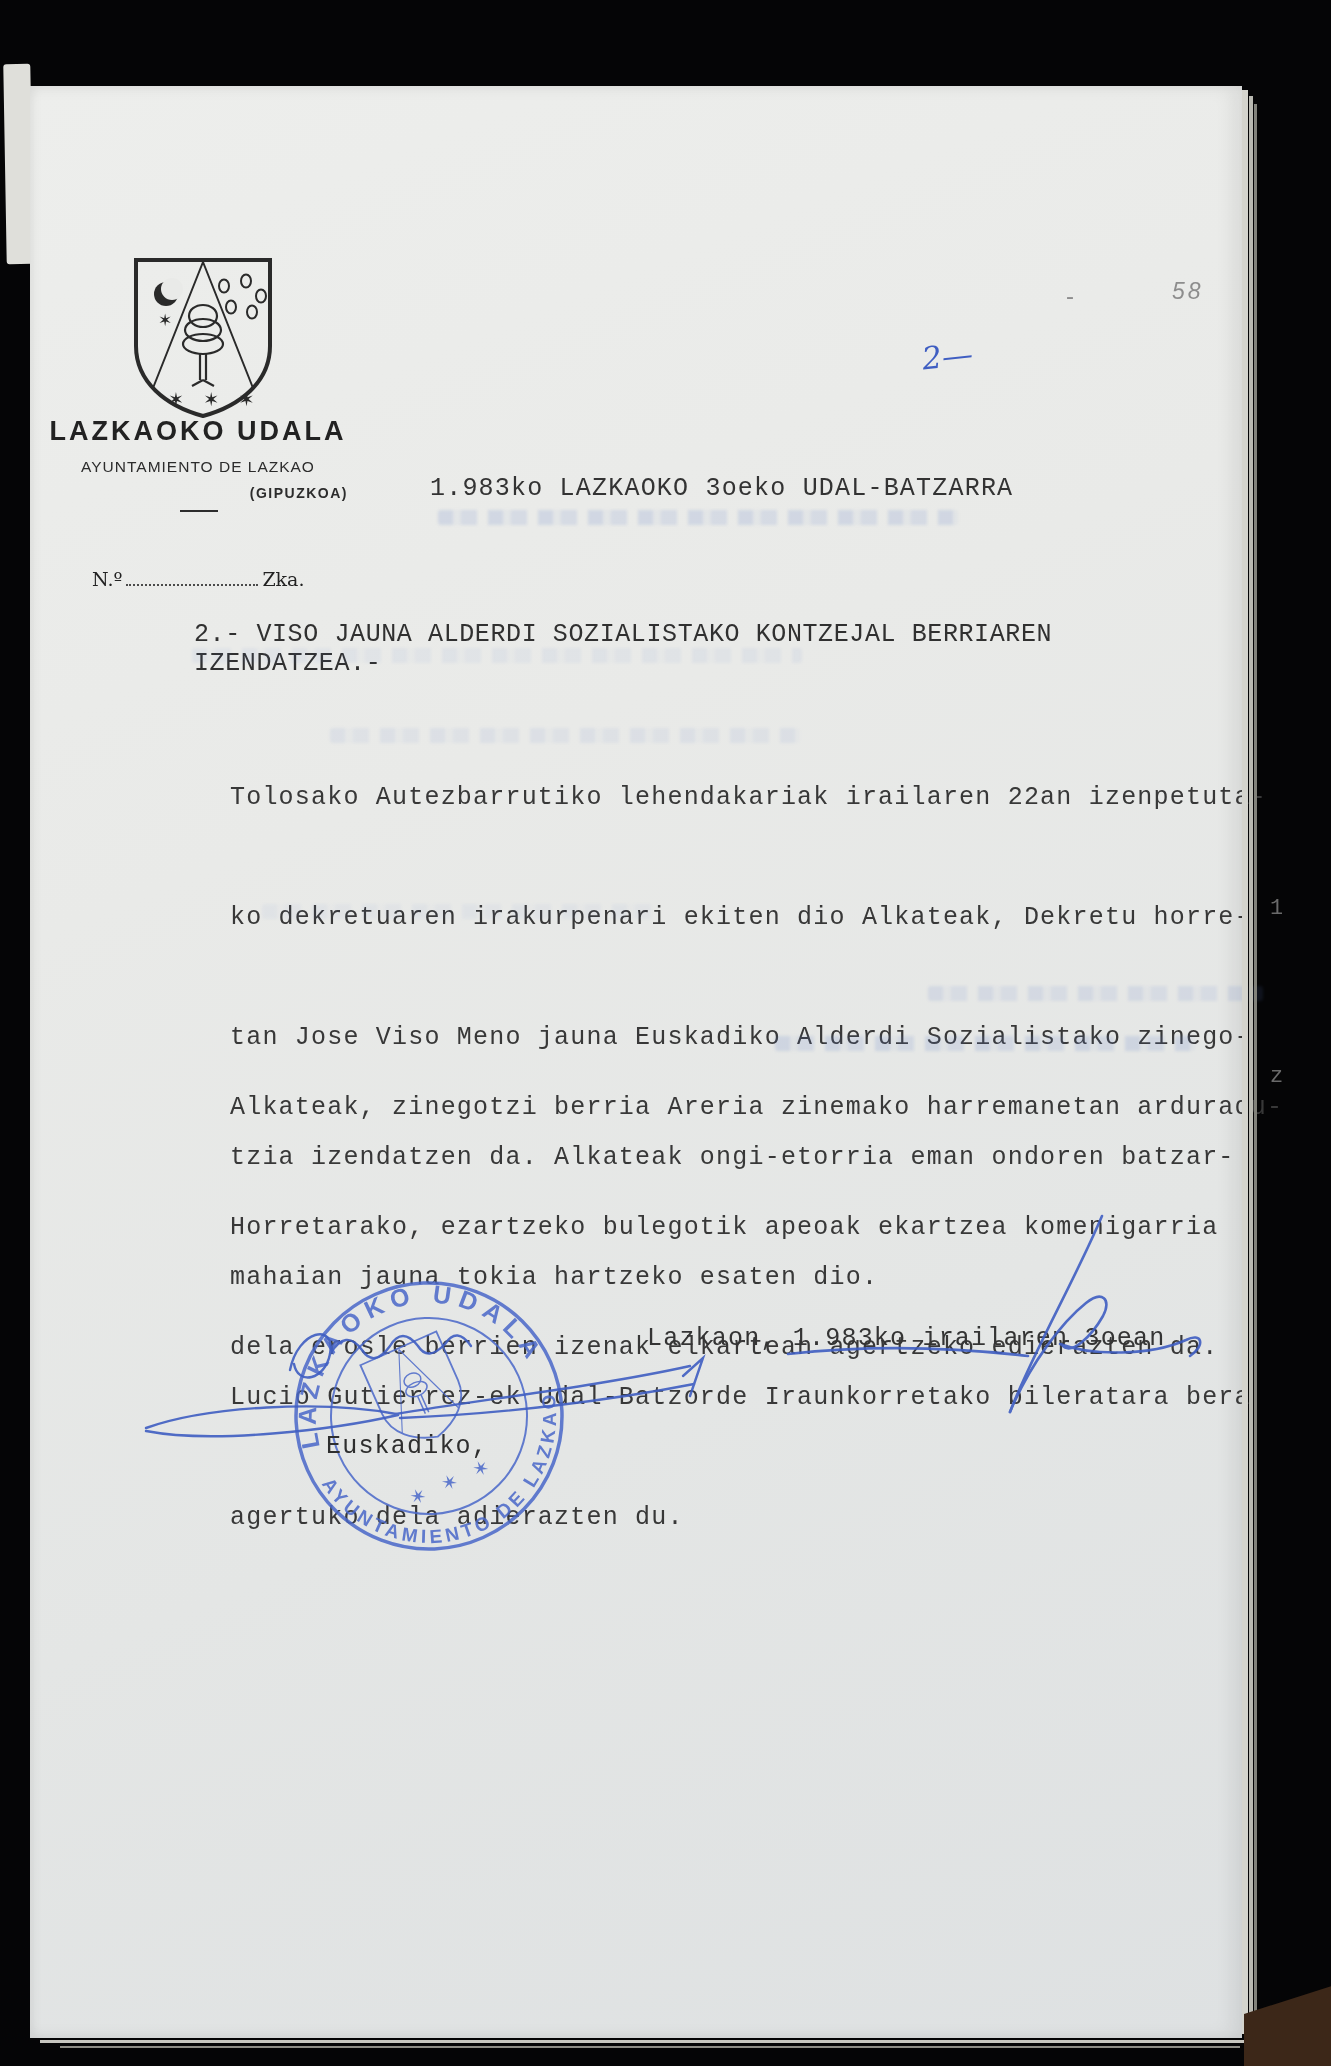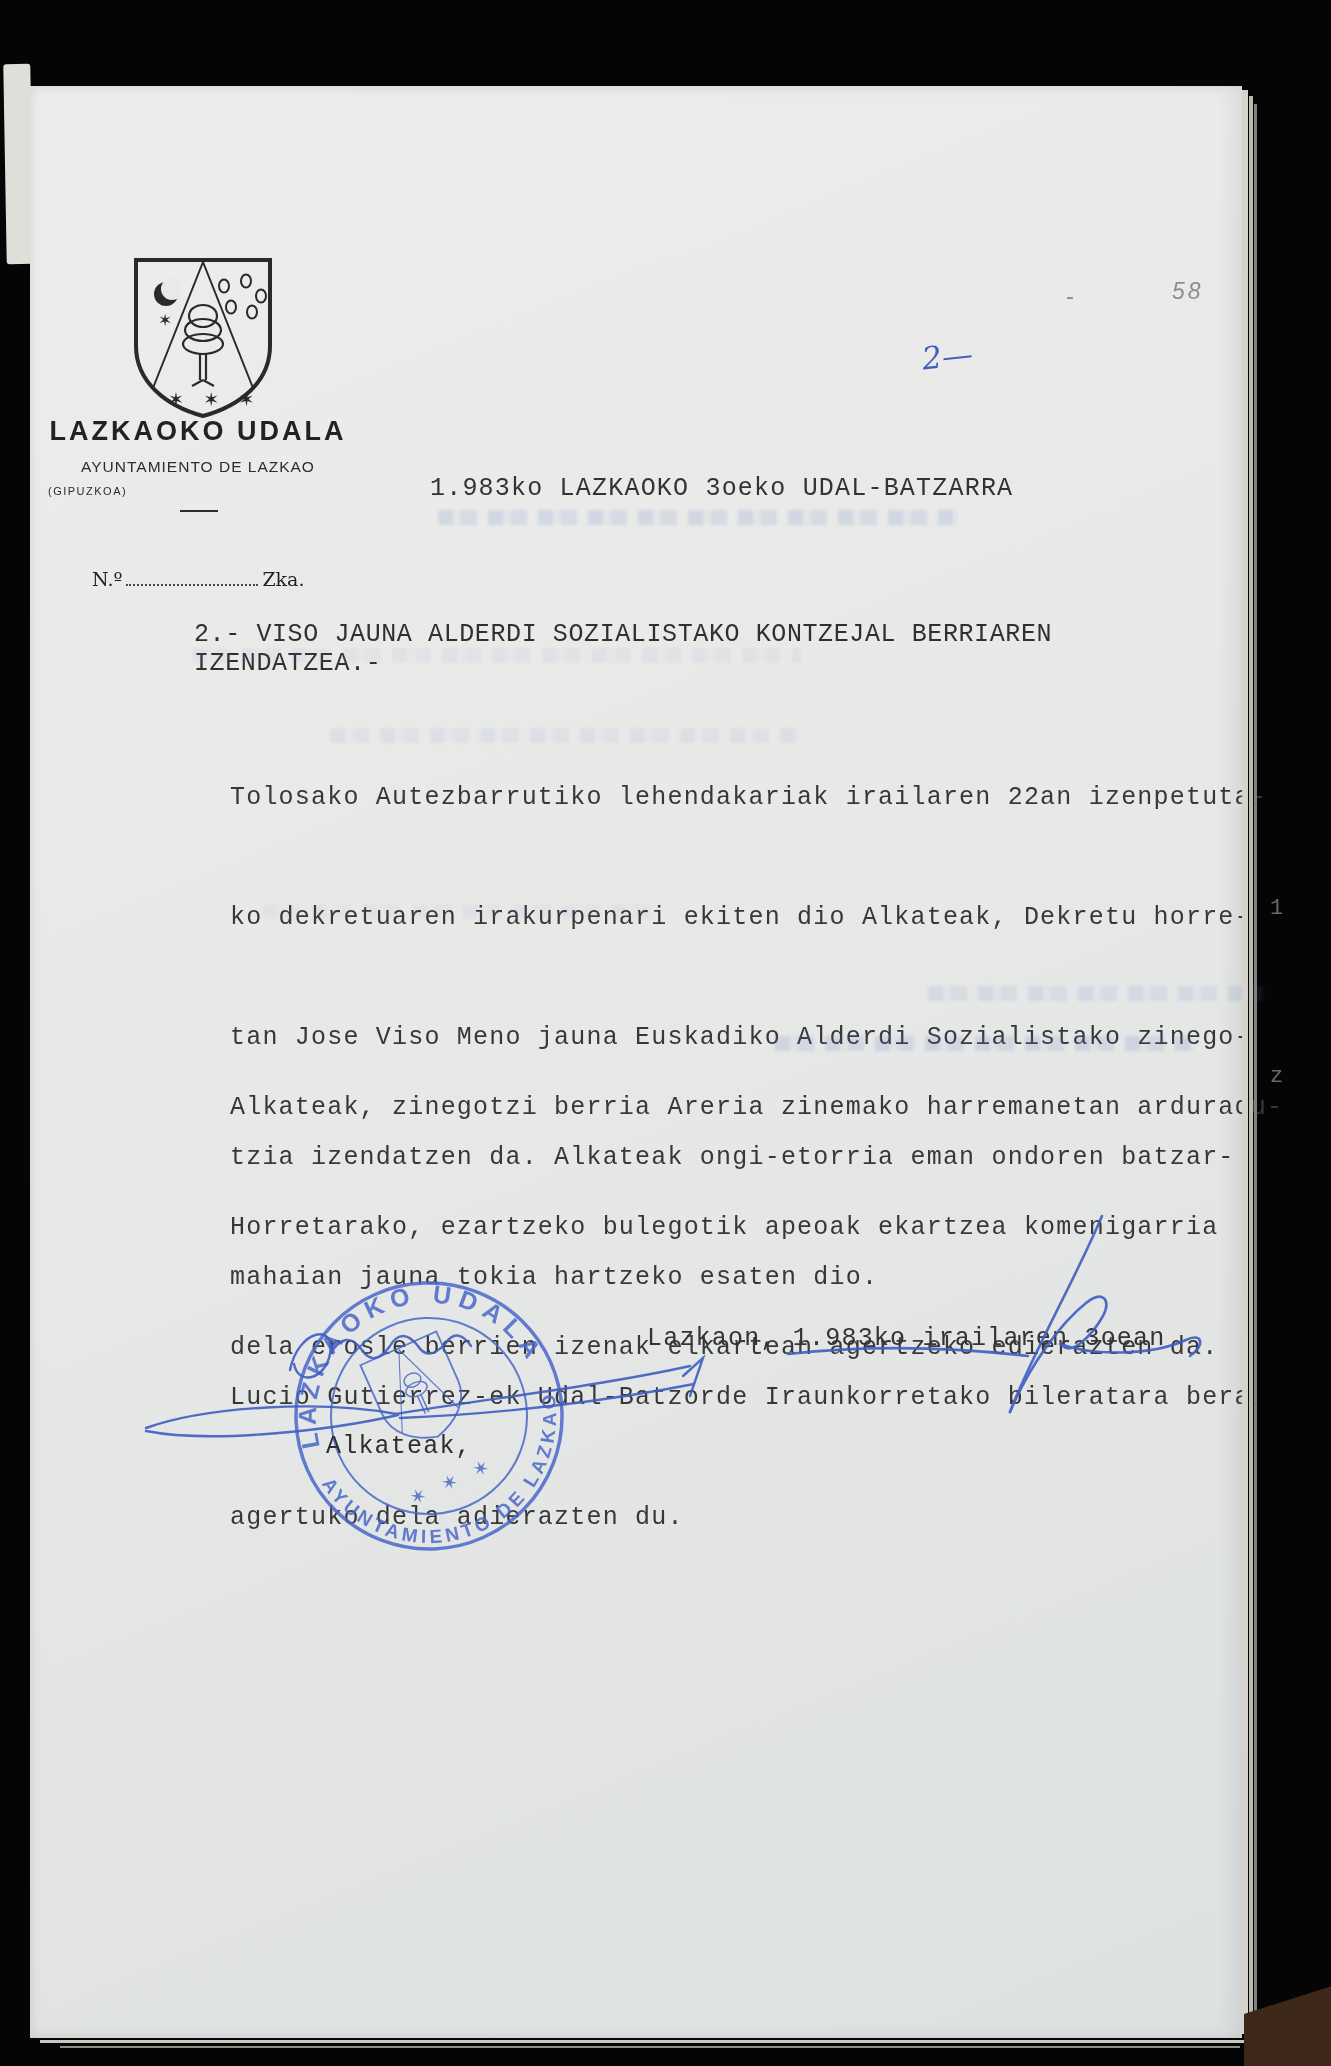--- a/index.html
+++ b/index.html
@@ -20,22 +20,22 @@
   .bottom-stack2{position:absolute;left:60px;top:2046px;width:1180px;height:2px;background:#8d8c85;}
   .binding-corner{position:absolute;left:1244px;top:1986px;width:88px;height:80px;background:#3c2718;
                   clip-path:polygon(0 35%,100% 0,100% 100%,0 100%);}
 
   
   .crest{position:absolute;left:98px;top:168px;}
   .lh-name{position:absolute;left:18px;top:330px;width:300px;text-align:center;
            font-weight:bold;font-size:27px;letter-spacing:3px;color:#222;}
   .lh-sub{position:absolute;left:18px;top:372px;width:300px;text-align:center;
           font-size:15.5px;letter-spacing:1px;color:#2c2c2c;}
-  .lh-prov{position:absolute;left:18px;top:399px;width:300px;text-align:left;
-           font-size:11px;letter-spacing:1.5px;color:#2c2c2c;}
+  .lh-prov{position:absolute;left:18px;top:399px;width:300px;text-align:right;
+           font-size:14px;letter-spacing:1.5px;color:#2c2c2c;font-weight:bold;}
   .lh-rule{position:absolute;left:150px;top:424px;width:38px;height:2px;background:#2c2c2c;}
 
   
   .ref{position:absolute;left:62px;top:482px;font-family:"DejaVu Serif",serif;
        font-size:19px;color:#222;}
   .ref .dots{display:inline-block;width:132px;border-bottom:2px dotted #4a4a4a;
              vertical-align:baseline;height:14px;margin:0 4px;}
 
   
   .page-num{position:absolute;left:1142px;top:192px;font-size:23px;letter-spacing:3px;color:#8d8d8d;font-style:italic;}
@@ -184,21 +184,21 @@
         <path d="M8,120 C70,98 185,92 258,106"></path>
         <path d="M8,123 C75,136 195,122 260,107"></path>
         <path d="M152,62 C160,22 198,14 192,46 C187,72 160,78 156,56"></path>
         <path d="M192,46 q16,-26 32,-4 q12,18 28,-4 q12,-20 28,0 q10,16 27,-2 q12,-18 26,2"></path>
         <path d="M258,106 C340,92 462,78 552,58"></path>
         <path d="M262,110 C365,106 475,92 556,76"></path>
         <path d="M545,68 L565,50 L552,88"></path>
       </g>
     </svg>
 
-    <div class="tw alkateak">Alkateak,</div>
+    <div class="tw alkateak">Euskadiko,</div>
 
     <svg class="rsig-svg" width="500" height="235" viewBox="0 0 500 235">
       <g fill="none" stroke="#3f5ec2" stroke-width="2.6" stroke-linecap="round" opacity="0.9">
         <path d="M372,12 C344,78 302,150 280,208"></path>
         <path d="M280,208 C300,160 332,118 356,99 C372,86 382,95 373,112 C361,133 341,152 332,141"></path>
         <path d="M330,140 C362,152 420,152 456,136 C472,128 476,141 460,152"></path>
         <path d="M58,150 C148,140 230,144 298,152"></path>
       </g>
     </svg>
 

